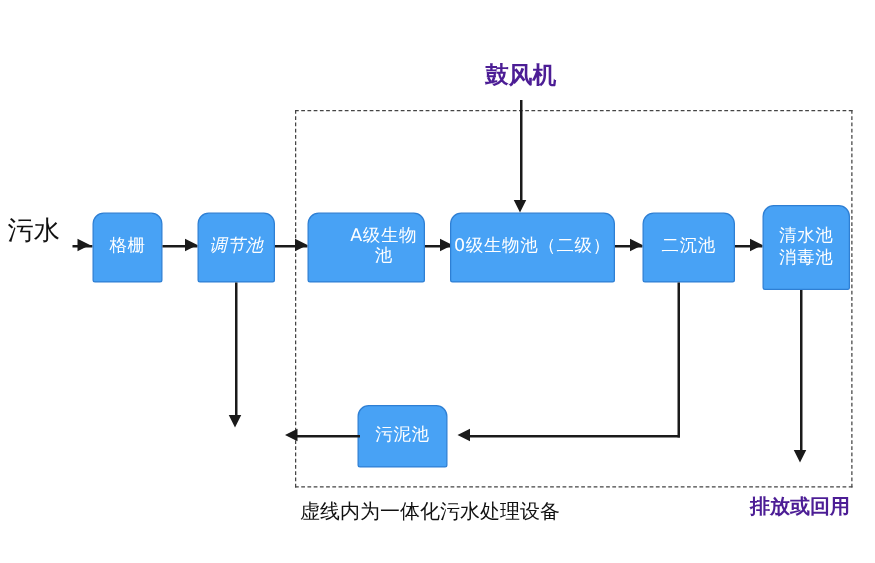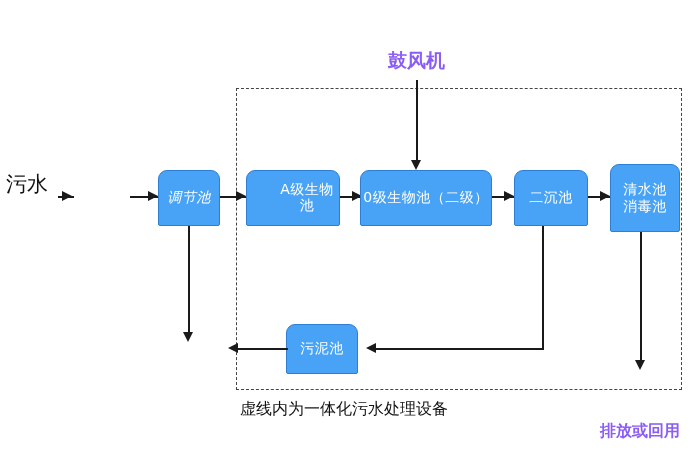--- a/index.html
+++ b/index.html
@@ -39,21 +39,21 @@
   .node.wide    { font-size: 14px; }
   .node.twoline { font-size: 14px; line-height: 1.25; }
 
   
   .label {
     position: absolute;
     white-space: pre;
     line-height: 1.15;
   }
   .label.black { color: #111111; }
-  .label.blue  { color: #8b5cf6; }
+  .label.blue  { color: #4c1d95; }
 
   
   .dashbox {
     position: absolute;
     box-sizing: border-box;
     border: 1.5px dashed #444444;
     background: transparent;
   }
 
   
@@ -91,20 +91,21 @@
 
 <div id="canvas">
 
   <div class="dashbox" style="left:236px; top:88px; width:446px; height:302px;"></div>
 
   <div class="label black" style="left:6px; top:172px; font-size:21px;">污水</div>
 
   <div class="seg h" style="left:58px; top:196px; width:16px;"></div>
   <div class="arrow right" style="left:62px; top:191px;"></div>
 
+  <div class="node small" style="left:74px; top:170px; width:56px; height:56px;">格栅</div>
 
   <div class="seg h" style="left:130px; top:196px; width:28px;"></div>
   <div class="arrow right" style="left:148px; top:191px;"></div>
 
   <div class="node small" style="left:158px; top:170px; width:62px; height:56px;font-style:italic;">调节池</div>
 
   <div class="seg v" style="left:188px; top:226px; height:110px;"></div>
   <div class="arrow down" style="left:183px; top:332px;"></div>
 
   <div class="seg h" style="left:220px; top:196px; width:26px;"></div>
@@ -141,15 +142,15 @@
   <div class="arrow left" style="left:366px; top:343px;"></div>
 
   <div class="node small" style="left:286px; top:324px; width:72px; height:50px;">污泥池</div>
 
   <div class="seg h" style="left:234px; top:348px; width:54px;"></div>
   <div class="arrow left" style="left:228px; top:343px;"></div>
 
 
   <div class="label black" style="left:240px; top:400px; font-size:16px;">虚线内为一体化污水处理设备</div>
 
-  <div class="label blue" style="left:600px; top:422px; font-size:16px; font-weight:bold;">排放或回用</div>
+  <div class="label blue" style="left:600px; top:396px; font-size:16px; font-weight:bold;">排放或回用</div>
 
 </div>
 
 </body></html>

